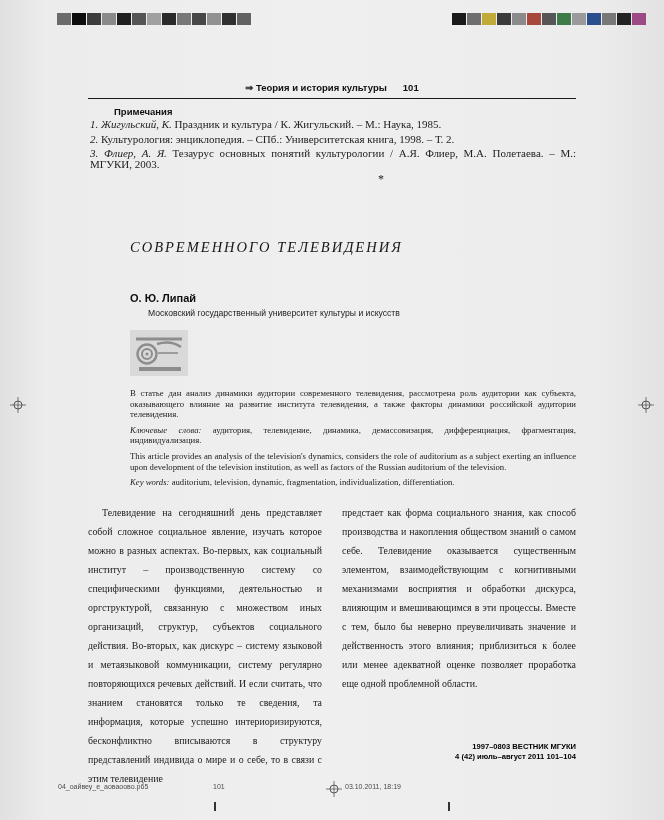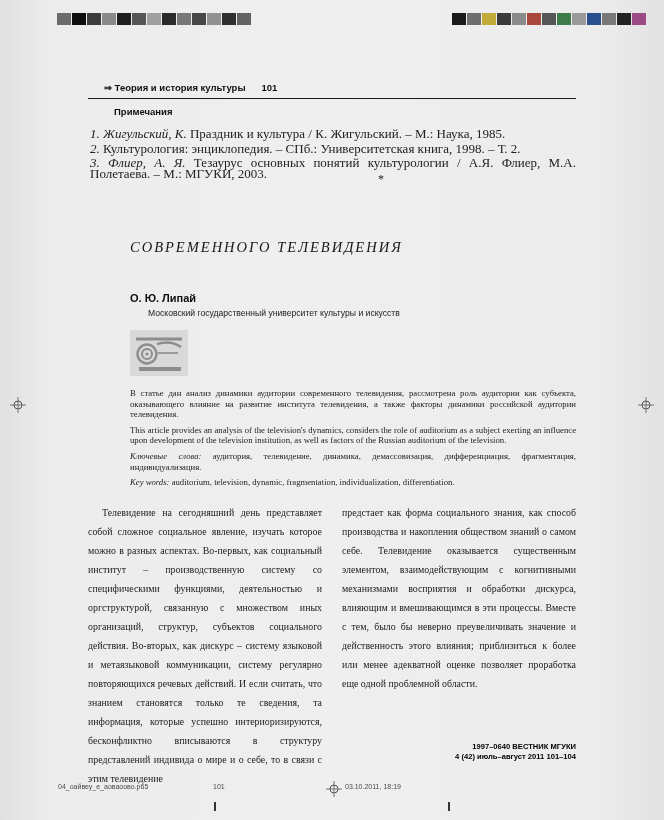--- a/index.html
+++ b/index.html
@@ -5,28 +5,28 @@
   html,body{margin:0;padding:0;}
   .page{
     position:relative;width:664px;height:820px;overflow:hidden;
     background:linear-gradient(90deg,#e0e0e0 0px,#ececec 45px,#efefef 320px,#ececec 600px,#e2e2e2 664px);
     font-family:"Liberation Serif", serif;color:#222;
   }
   
   .cal-strip{position:absolute;top:13px;display:flex;gap:1px;}
   .cal-strip .sq{width:14px;height:12px;}
   
-  .header{position:absolute;left:104px;top:82px;width:488px;text-align:left;
+  .header{position:absolute;left:88px;top:82px;width:488px;text-align:center;
     font-family:"Liberation Sans",sans-serif;font-weight:bold;font-size:9.5px;color:#111;}
   .header .pgnum{display:inline-block;margin-left:16px;}
   .header-rule{position:absolute;left:88px;top:98px;width:488px;height:1px;background:#1a1a1a;}
   
   .notes-heading{position:absolute;left:114px;top:106px;font-family:"Liberation Sans",sans-serif;
     font-weight:bold;font-size:9.5px;color:#111;}
-  .notes{position:absolute;left:90px;top:129px;width:486px;font-size:13px;line-height:10.5px;color:#222;}
+  .notes{position:absolute;left:90px;top:119px;width:486px;font-size:11px;line-height:10.5px;color:#222;}
   .notes .note{margin-bottom:4px;text-align:justify;}
   .notes .em{font-style:italic;}
   .star-sep{position:absolute;left:378px;top:172px;font-size:12px;color:#222;}
   
   .title{position:absolute;left:130px;top:238px;font-style:italic;font-size:14.5px;line-height:19px;
     letter-spacing:2px;color:#161616;}
   .author{position:absolute;left:130px;top:292px;font-family:"Liberation Sans",sans-serif;
     font-weight:bold;font-size:11px;color:#0e0e0e;}
   .affiliation{position:absolute;left:148px;top:308px;font-family:"Liberation Sans",sans-serif;
     font-size:8.6px;color:#222;}
@@ -114,36 +114,36 @@
       <circle cx="17" cy="24" r="5" fill="none" stroke="#8d8d8d" stroke-width="2"></circle>
       <circle cx="17" cy="24" r="1.6" fill="#8d8d8d"></circle>
       <path d="M27 14 q14 -4 24 3" stroke="#8d8d8d" stroke-width="2.4" fill="none"></path>
       <path d="M28 23 h20" stroke="#9c9c9c" stroke-width="2" fill="none"></path>
       <path d="M9 39 h42" stroke="#8d8d8d" stroke-width="4" fill="none"></path>
     </svg>
   </div>
 
   <div class="abstract">
     <p>В статье дан анализ динамики аудитории современного телевидения, рассмотрена роль аудитории как субъекта, оказывающего влияние на развитие института телевидения, а также факторы динамики российской аудитории телевидения.</p>
+    <p><span class="kw-label">Ключевые слова:</span><span> аудитория, телевидение, динамика, демассовизация, дифференциация, фрагментация, индивидуализация.</span></p>
     <p>This article provides an analysis of the television's dynamics, considers the role of auditorium as a subject exerting an influence upon development of the television institution, as well as factors of the Russian auditorium of the television.</p>
-    <p><span class="kw-label">Ключевые слова:</span><span> аудитория, телевидение, динамика, демассовизация, дифференциация, фрагментация, индивидуализация.</span></p>
     <p><span class="kw-label">Key words:</span><span> auditorium, television, dynamic, fragmentation, individualization, differentiation.</span></p>
   </div>
 
   <div class="body-cols">
     <div class="col">
       <p class="indent">Телевидение на сегодняшний день представляет собой сложное социальное явление, изучать которое можно в разных аспектах. Во-первых, как социальный институт – производственную систему со специфическими функциями, деятельностью и оргструктурой, связанную с множеством иных организаций, структур, субъектов социального действия. Во-вторых, как дискурс – систему языковой и метаязыковой коммуникации, систему регулярно повторяющихся речевых действий. И если считать, что знанием становятся только те сведения, та информация, которые успешно интериоризируются, бесконфликтно вписываются в структуру представлений индивида о мире и о себе, то в связи с этим телевидение</p>
     </div>
     <div class="col">
       <p>предстает как форма социального знания, как способ производства и накопления обществом знаний о самом себе. Телевидение оказывается существенным элементом, взаимодействующим с когнитивными механизмами восприятия и обработки дискурса, влияющим и вмешивающимся в эти процессы. Вместе с тем, было бы неверно преувеличивать значение и действенность этого влияния; приблизиться к более или менее адекватной оценке позволяет проработка еще одной проблемной области.</p>
     </div>
   </div>
 
   <div class="jfooter">
-    <div>1997–0640 ВЕСТНИК МГУКИ</div>
+    <div>1997–0803 ВЕСТНИК МГУКИ</div>
     <div>4 (42) июль–август 2011 101–104</div>
   </div>
 
   <div class="pfoot file">04_оайвеу_е_аоваоово.p65</div>
   <div class="pfoot pg">101</div>
   <div class="pfoot dt">03.10.2011, 18:19</div>
 
   <div class="regmark" style="left:10px;top:397px">
     <svg width="16" height="16" viewBox="0 0 16 16">
         <circle cx="8" cy="8" r="4" fill="none" stroke="#555" stroke-width="1"></circle>

